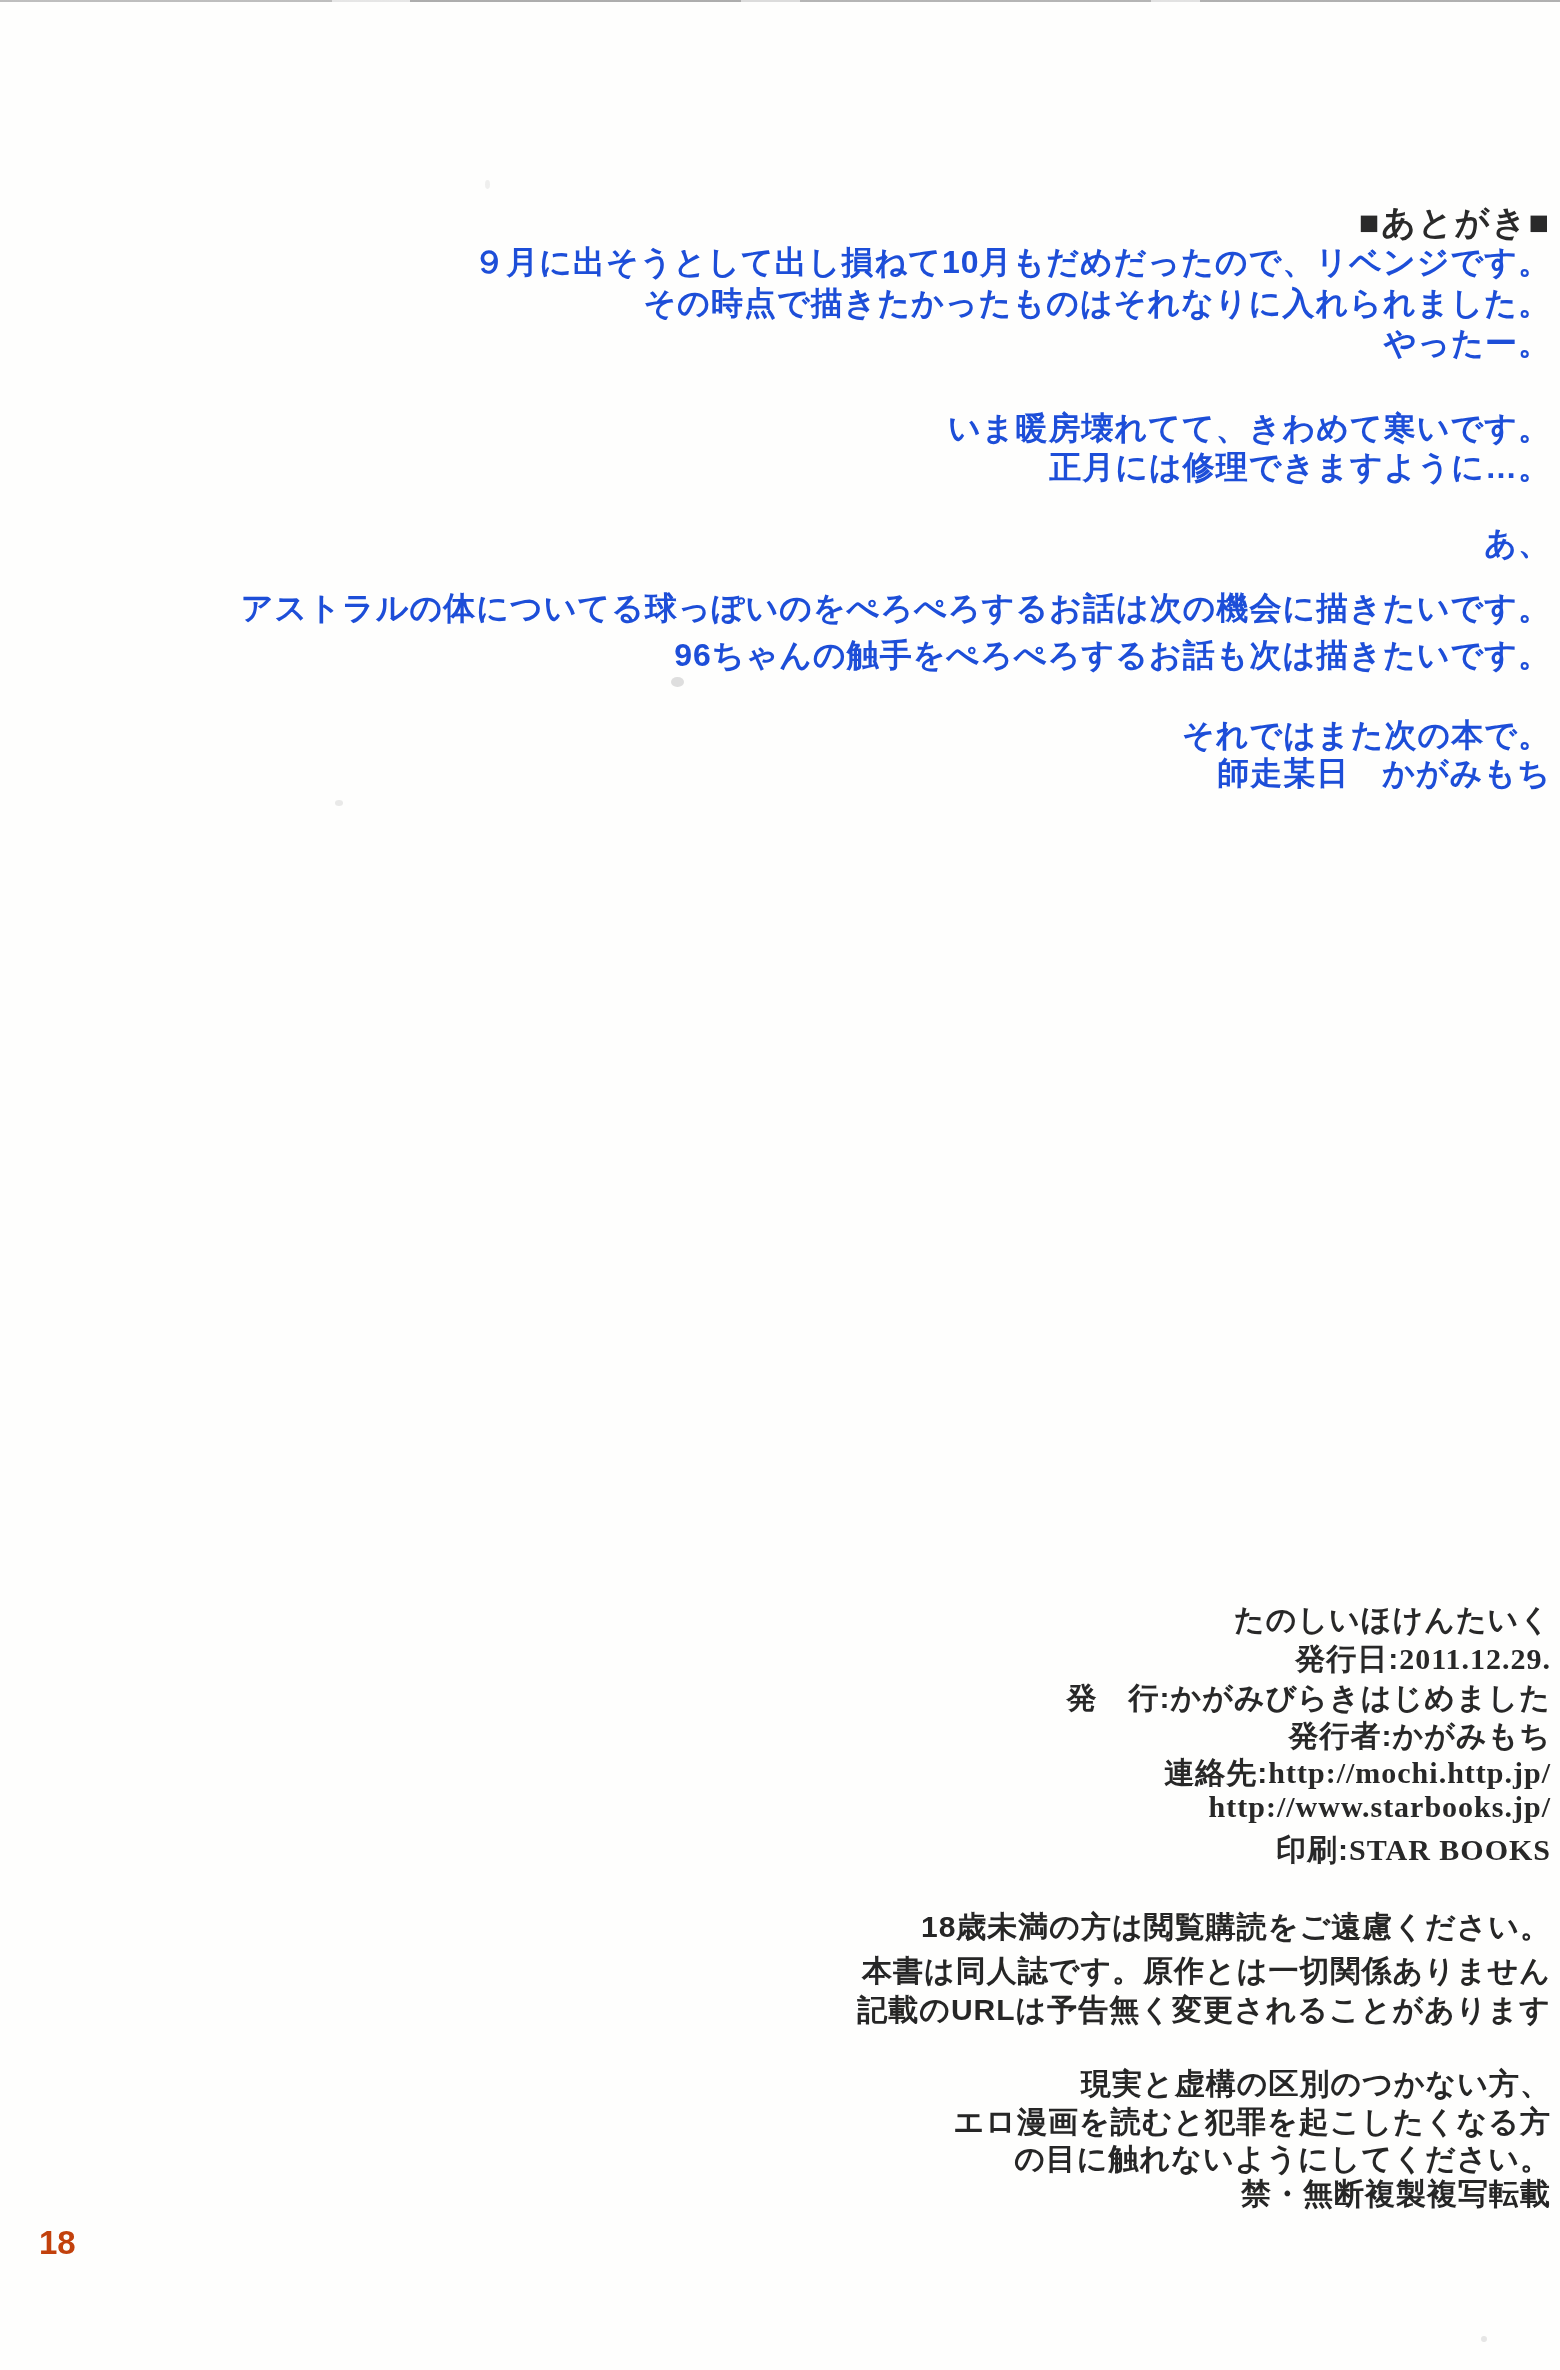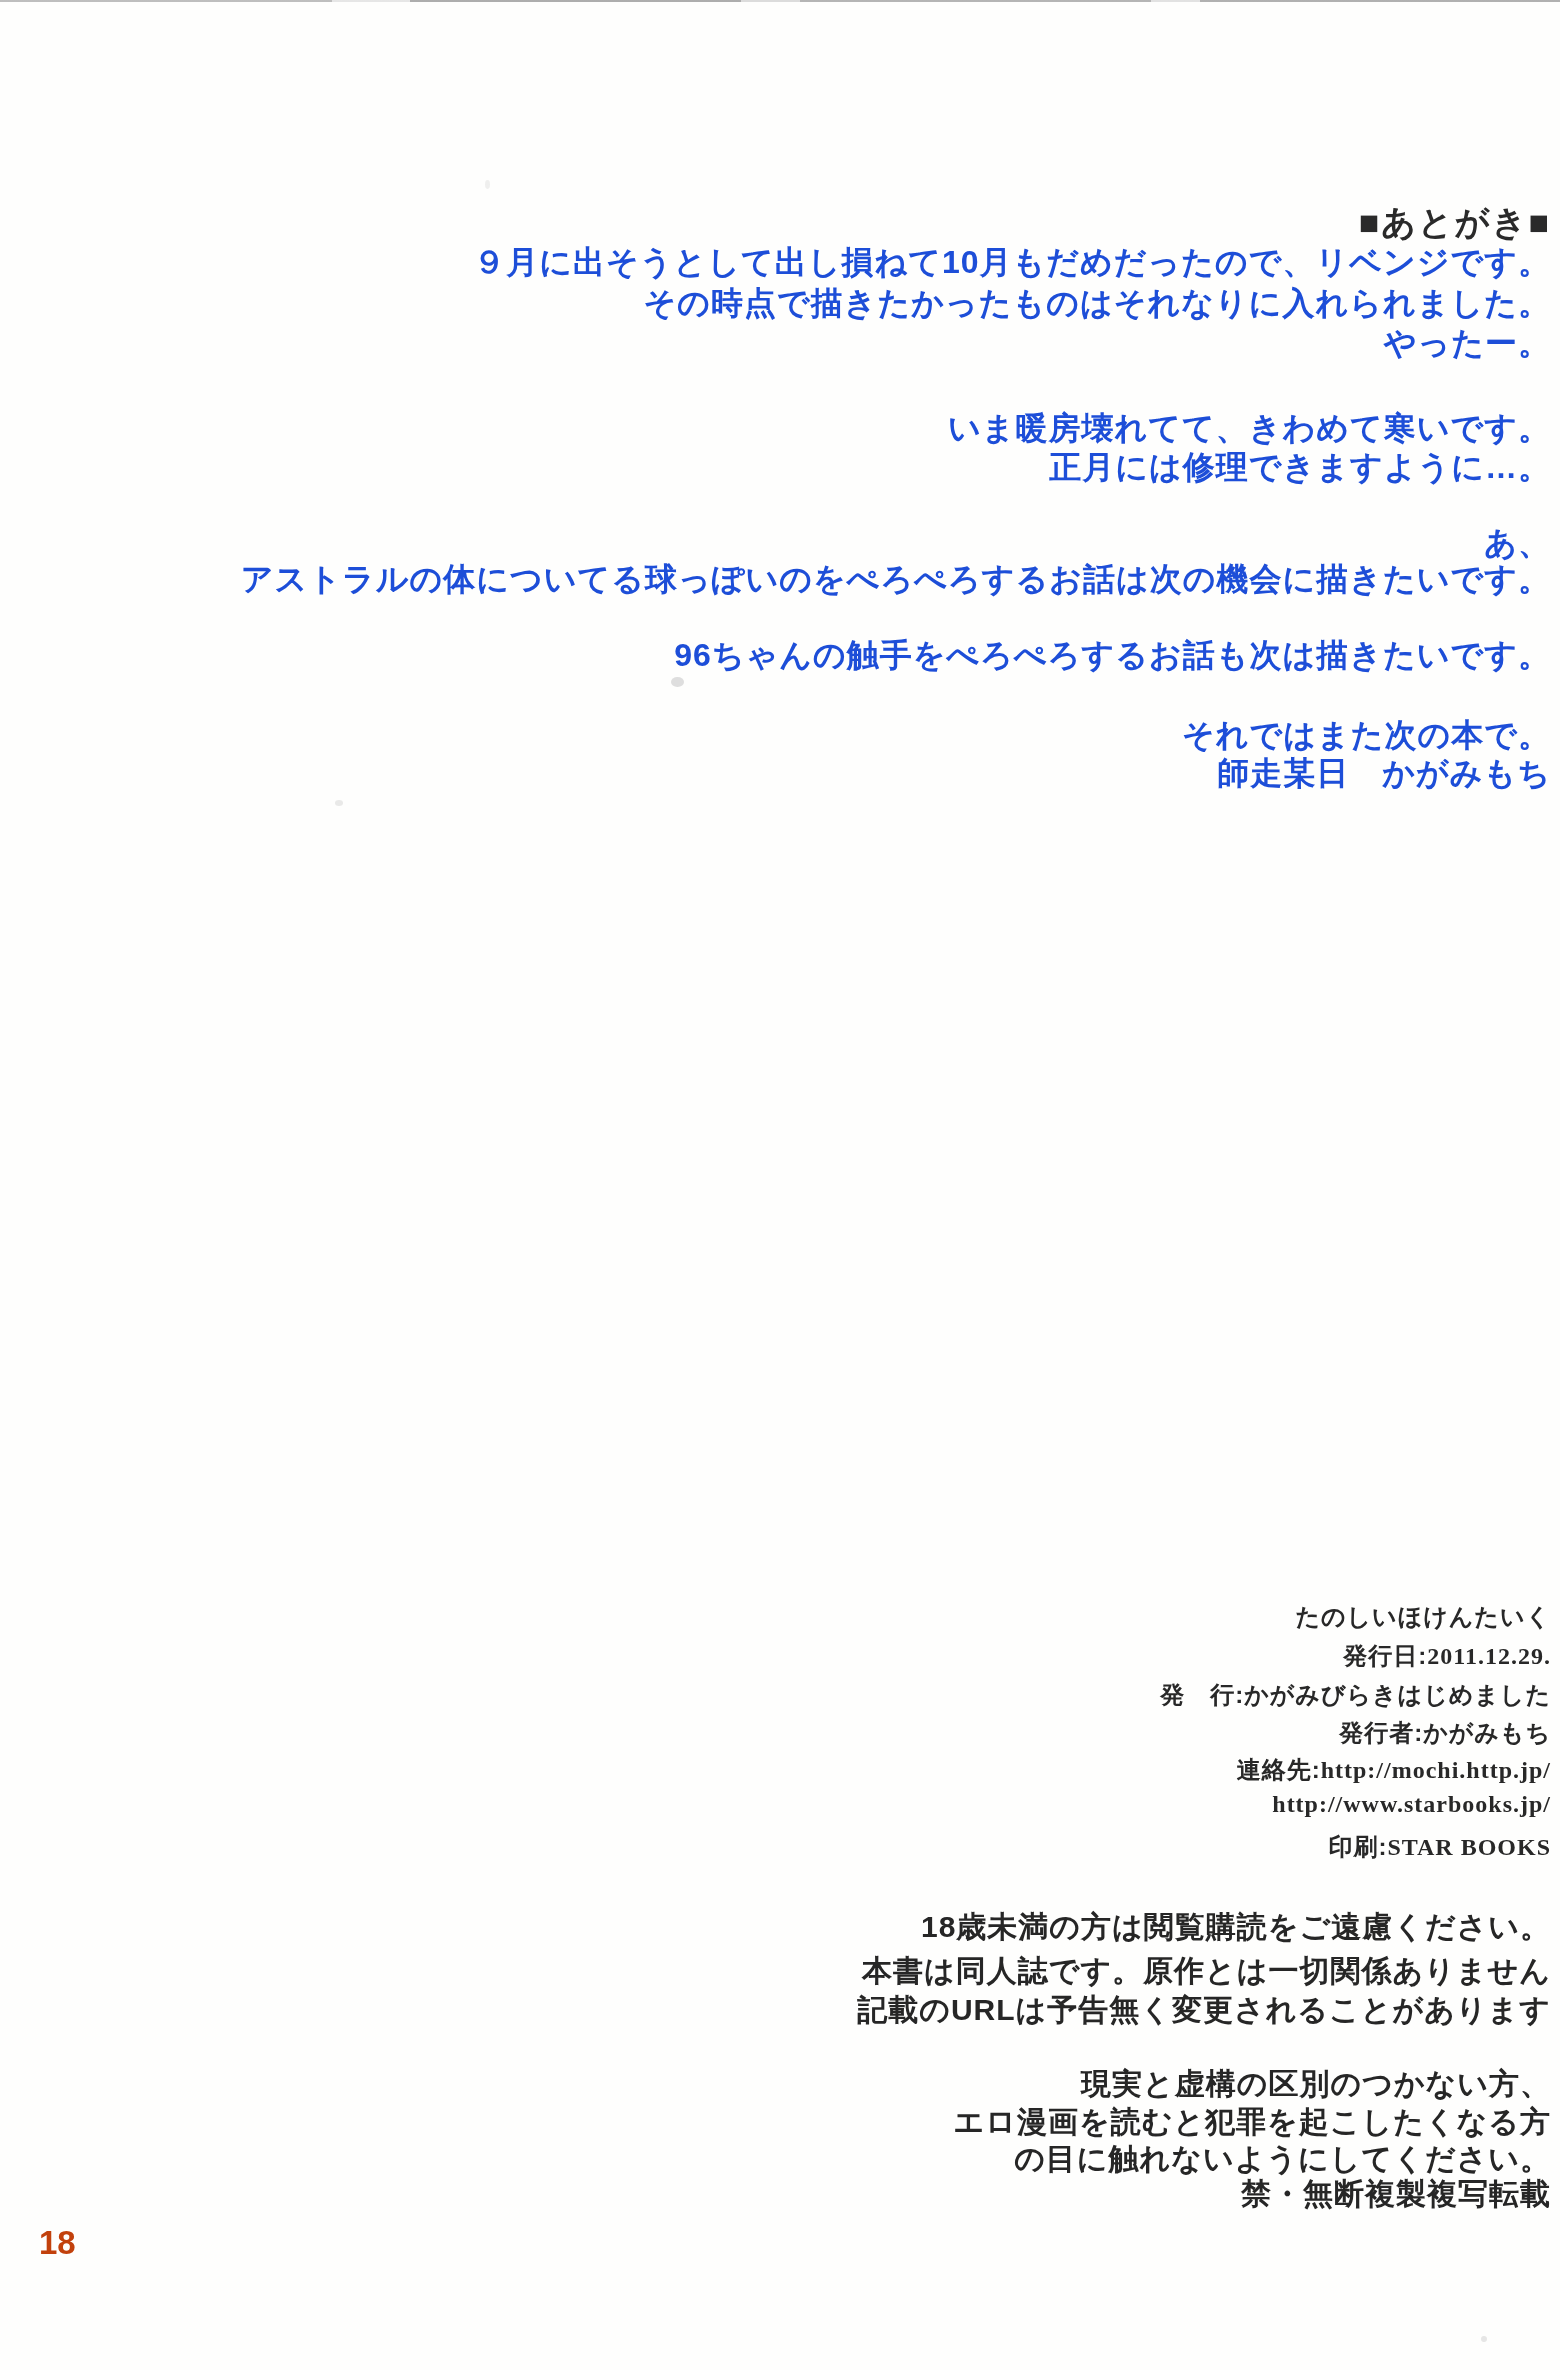--- a/index.html
+++ b/index.html
@@ -40,21 +40,21 @@
     letter-spacing: 1px;
     color: #1d4ed8;
   }
   .aft-title {
     font-size: 34px;
     font-weight: 700;
     letter-spacing: 2px;
     color: #2a2a2a;
   }
   .col {
-    font-size: 24px;
+    font-size: 30px;
     font-weight: 700;
     letter-spacing: 1px;
     color: #282828;
   }
   .serif {
     font-family: "Liberation Serif", "DejaVu Serif", serif;
     font-weight: 700;
     letter-spacing: 1px;
   }
   .disc {
@@ -96,21 +96,21 @@
   <div class="line aft-title" style="top:205px">■あとがき■</div>
 
   <div class="line aft" style="top:246px">９月に出そうとして出し損ねて10月もだめだったので、リベンジです。</div>
   <div class="line aft" style="top:287px">その時点で描きたかったものはそれなりに入れられました。</div>
   <div class="line aft" style="top:327px">やったー。</div>
 
   <div class="line aft" style="top:412px">いま暖房壊れてて、きわめて寒いです。</div>
   <div class="line aft" style="top:451px">正月には修理できますように…。</div>
 
   <div class="line aft" style="top:527px">あ、</div>
-  <div class="line aft" style="top:563px">アストラルの体についてる球っぽいのをぺろぺろするお話は次の機会に描きたいです。</div>
+  <div class="line aft" style="top:592px">アストラルの体についてる球っぽいのをぺろぺろするお話は次の機会に描きたいです。</div>
 
   <div class="line aft" style="top:639px">96ちゃんの触手をぺろぺろするお話も次は描きたいです。</div>
 
   <div class="line aft" style="top:719px">それではまた次の本で。</div>
   <div class="line aft" style="top:757px">師走某日　かがみもち</div>
 
   <div class="line col" style="top:1605px">たのしいほけんたいく</div>
 
   <div class="line col" style="top:1644px"><span>発行日:</span><span class="serif">2011.12.29.</span></div>
 

